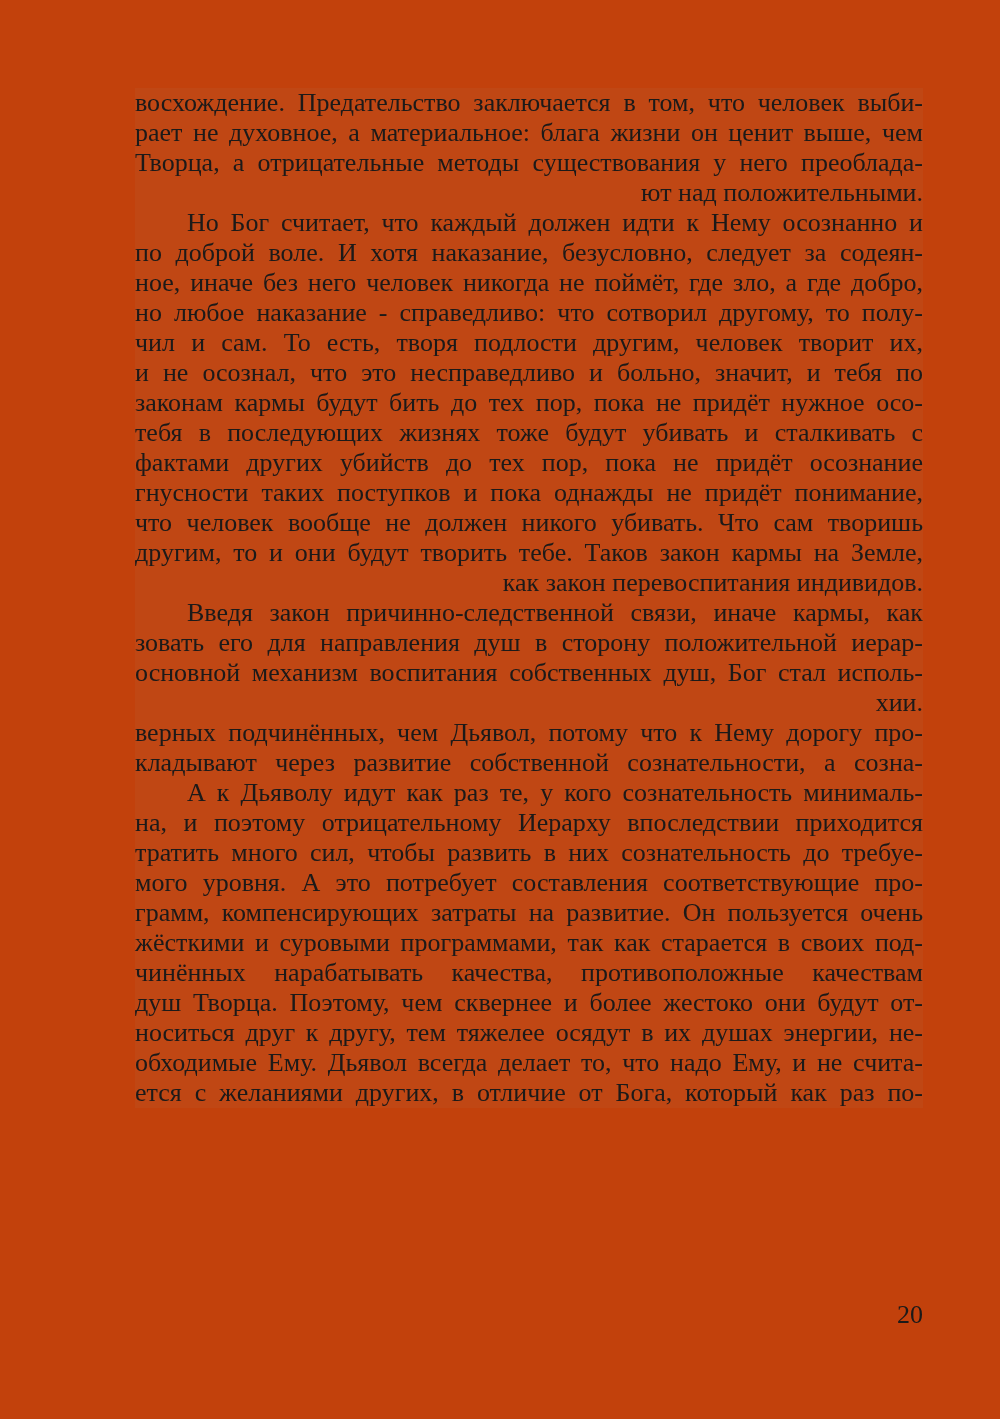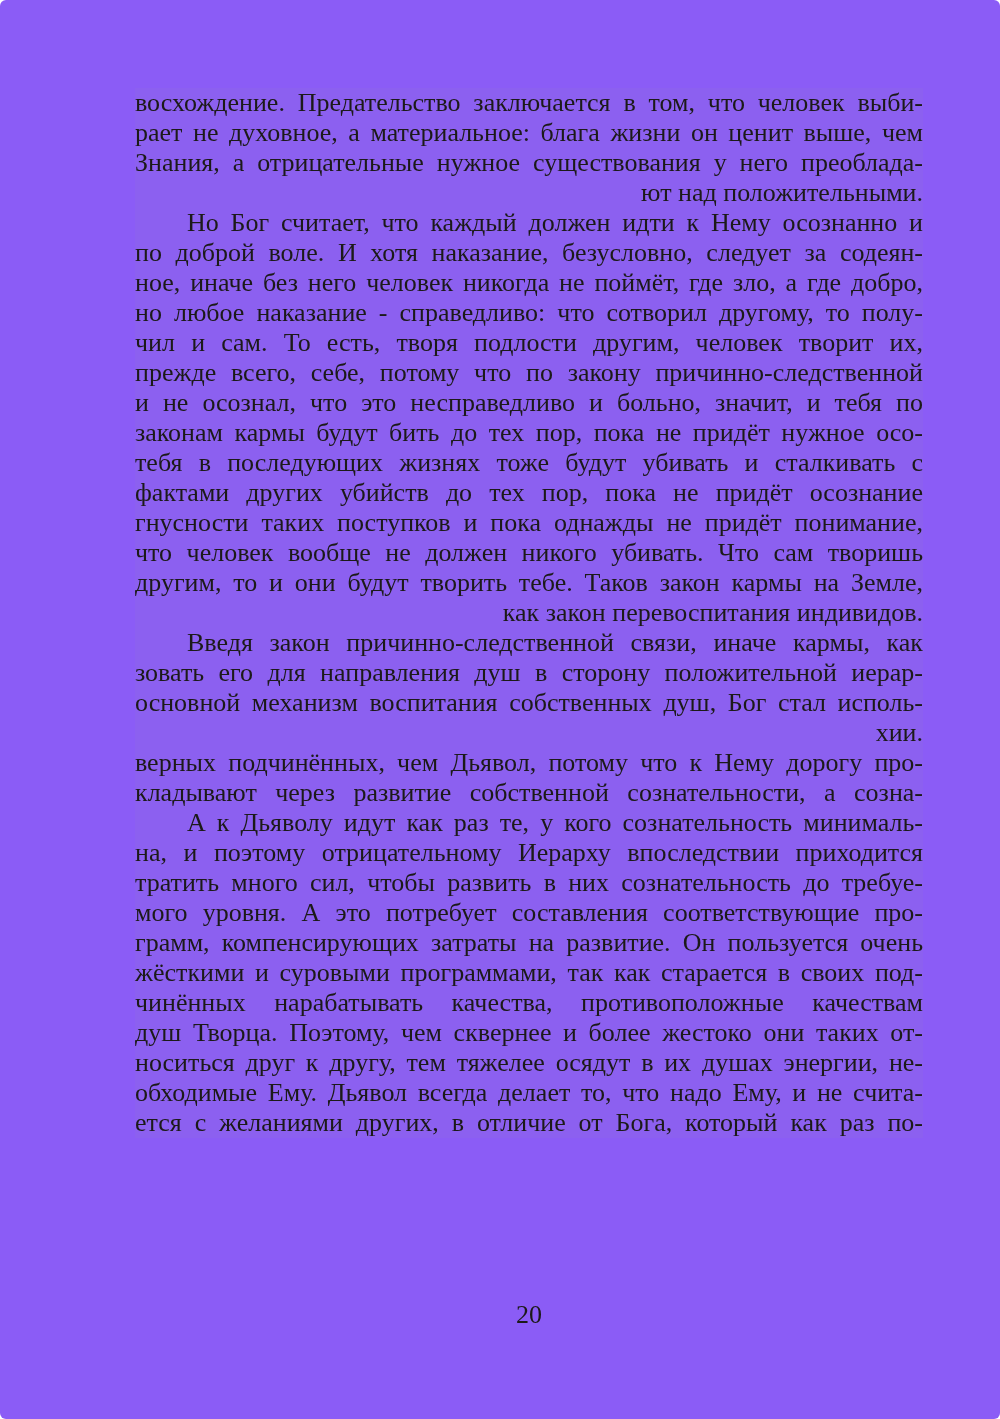--- a/index.html
+++ b/index.html
@@ -1,24 +1,23 @@
 <!DOCTYPE html>
 <html><head>
 <meta charset="utf-8">
 <style>
   html, body { margin: 0; padding: 0; }
   .page {
     position: relative;
     width: 1000px;
     height: 1419px;
-    background: #8b5cf6;
+    background: #c2410c;
     font-family: "Liberation Serif", serif;
     color: #1c1a19;
     overflow: hidden;
-    border-radius: 6px;
   }
   .text-block {
     position: absolute;
     left: 135px;
     top: 88px;
     width: 788px;
   }
   .line {
     font-size: 26px;
     line-height: 30px;
@@ -30,43 +29,42 @@
     text-align: justify;
     text-align-last: justify;
   }
   .line.f { text-align: right; }
   .line.indent { text-indent: 52px; }
   .page-number {
     position: absolute;
     top: 1300px;
     left: 135px;
     width: 788px;
-    text-align: center;
+    text-align: right;
     font-size: 26px;
     line-height: 30px;
   }
 </style>
 </head>
 <body>
 
 <div class="page">
   <div class="text-block">
       <div>
         <div class="line j">восхождение. Предательство заключается в том, что человек выби-</div>
         <div class="line j">рает не духовное, а материальное: блага жизни он ценит выше, чем</div>
-        <div class="line j">Знания, а отрицательные нужное существования у него преоблада-</div>
+        <div class="line j">Творца, а отрицательные методы существования у него преоблада-</div>
         <div class="line f">ют над положительными.</div>
       </div>
       <div>
         <div class="line j indent">Но Бог считает, что каждый должен идти к Нему осознанно и</div>
         <div class="line j">по доброй воле. И хотя наказание, безусловно, следует за содеян-</div>
         <div class="line j">ное, иначе без него человек никогда не поймёт, где зло, а где добро,</div>
         <div class="line j">но любое наказание - справедливо: что сотворил другому, то полу-</div>
         <div class="line j">чил и сам. То есть, творя подлости другим, человек творит их,</div>
-        <div class="line j">прежде всего, себе, потому что по закону причинно-следственной</div>
         <div class="line j">и не осознал, что это несправедливо и больно, значит, и тебя по</div>
         <div class="line j">законам кармы будут бить до тех пор, пока не придёт нужное осо-</div>
         <div class="line j">тебя в последующих жизнях тоже будут убивать и сталкивать с</div>
         <div class="line j">фактами других убийств до тех пор, пока не придёт осознание</div>
         <div class="line j">гнусности таких поступков и пока однажды не придёт понимание,</div>
         <div class="line j">что человек вообще не должен никого убивать. Что сам творишь</div>
         <div class="line j">другим, то и они будут творить тебе. Таков закон кармы на Земле,</div>
         <div class="line f">как закон перевоспитания индивидов.</div>
       </div>
       <div>
@@ -80,20 +78,20 @@
         <div class="line j">кладывают через развитие собственной сознательности, а созна-</div>
       </div>
       <div>
         <div class="line j indent">А к Дьяволу идут как раз те, у кого сознательность минималь-</div>
         <div class="line j">на, и поэтому отрицательному Иерарху впоследствии приходится</div>
         <div class="line j">тратить много сил, чтобы развить в них сознательность до требуе-</div>
         <div class="line j">мого уровня. А это потребует составления соответствующие про-</div>
         <div class="line j">грамм, компенсирующих затраты на развитие. Он пользуется очень</div>
         <div class="line j">жёсткими и суровыми программами, так как старается в своих под-</div>
         <div class="line j">чинённых нарабатывать качества, противоположные качествам</div>
-        <div class="line j">душ Творца. Поэтому, чем сквернее и более жестоко они таких от-</div>
+        <div class="line j">душ Творца. Поэтому, чем сквернее и более жестоко они будут от-</div>
         <div class="line j">носиться друг к другу, тем тяжелее осядут в их душах энергии, не-</div>
         <div class="line j">обходимые Ему. Дьявол всегда делает то, что надо Ему, и не счита-</div>
         <div class="line j">ется с желаниями других, в отличие от Бога, который как раз по-</div>
       </div>
     </div>
   <div class="page-number">20</div>
 </div>
 
 </body></html>

